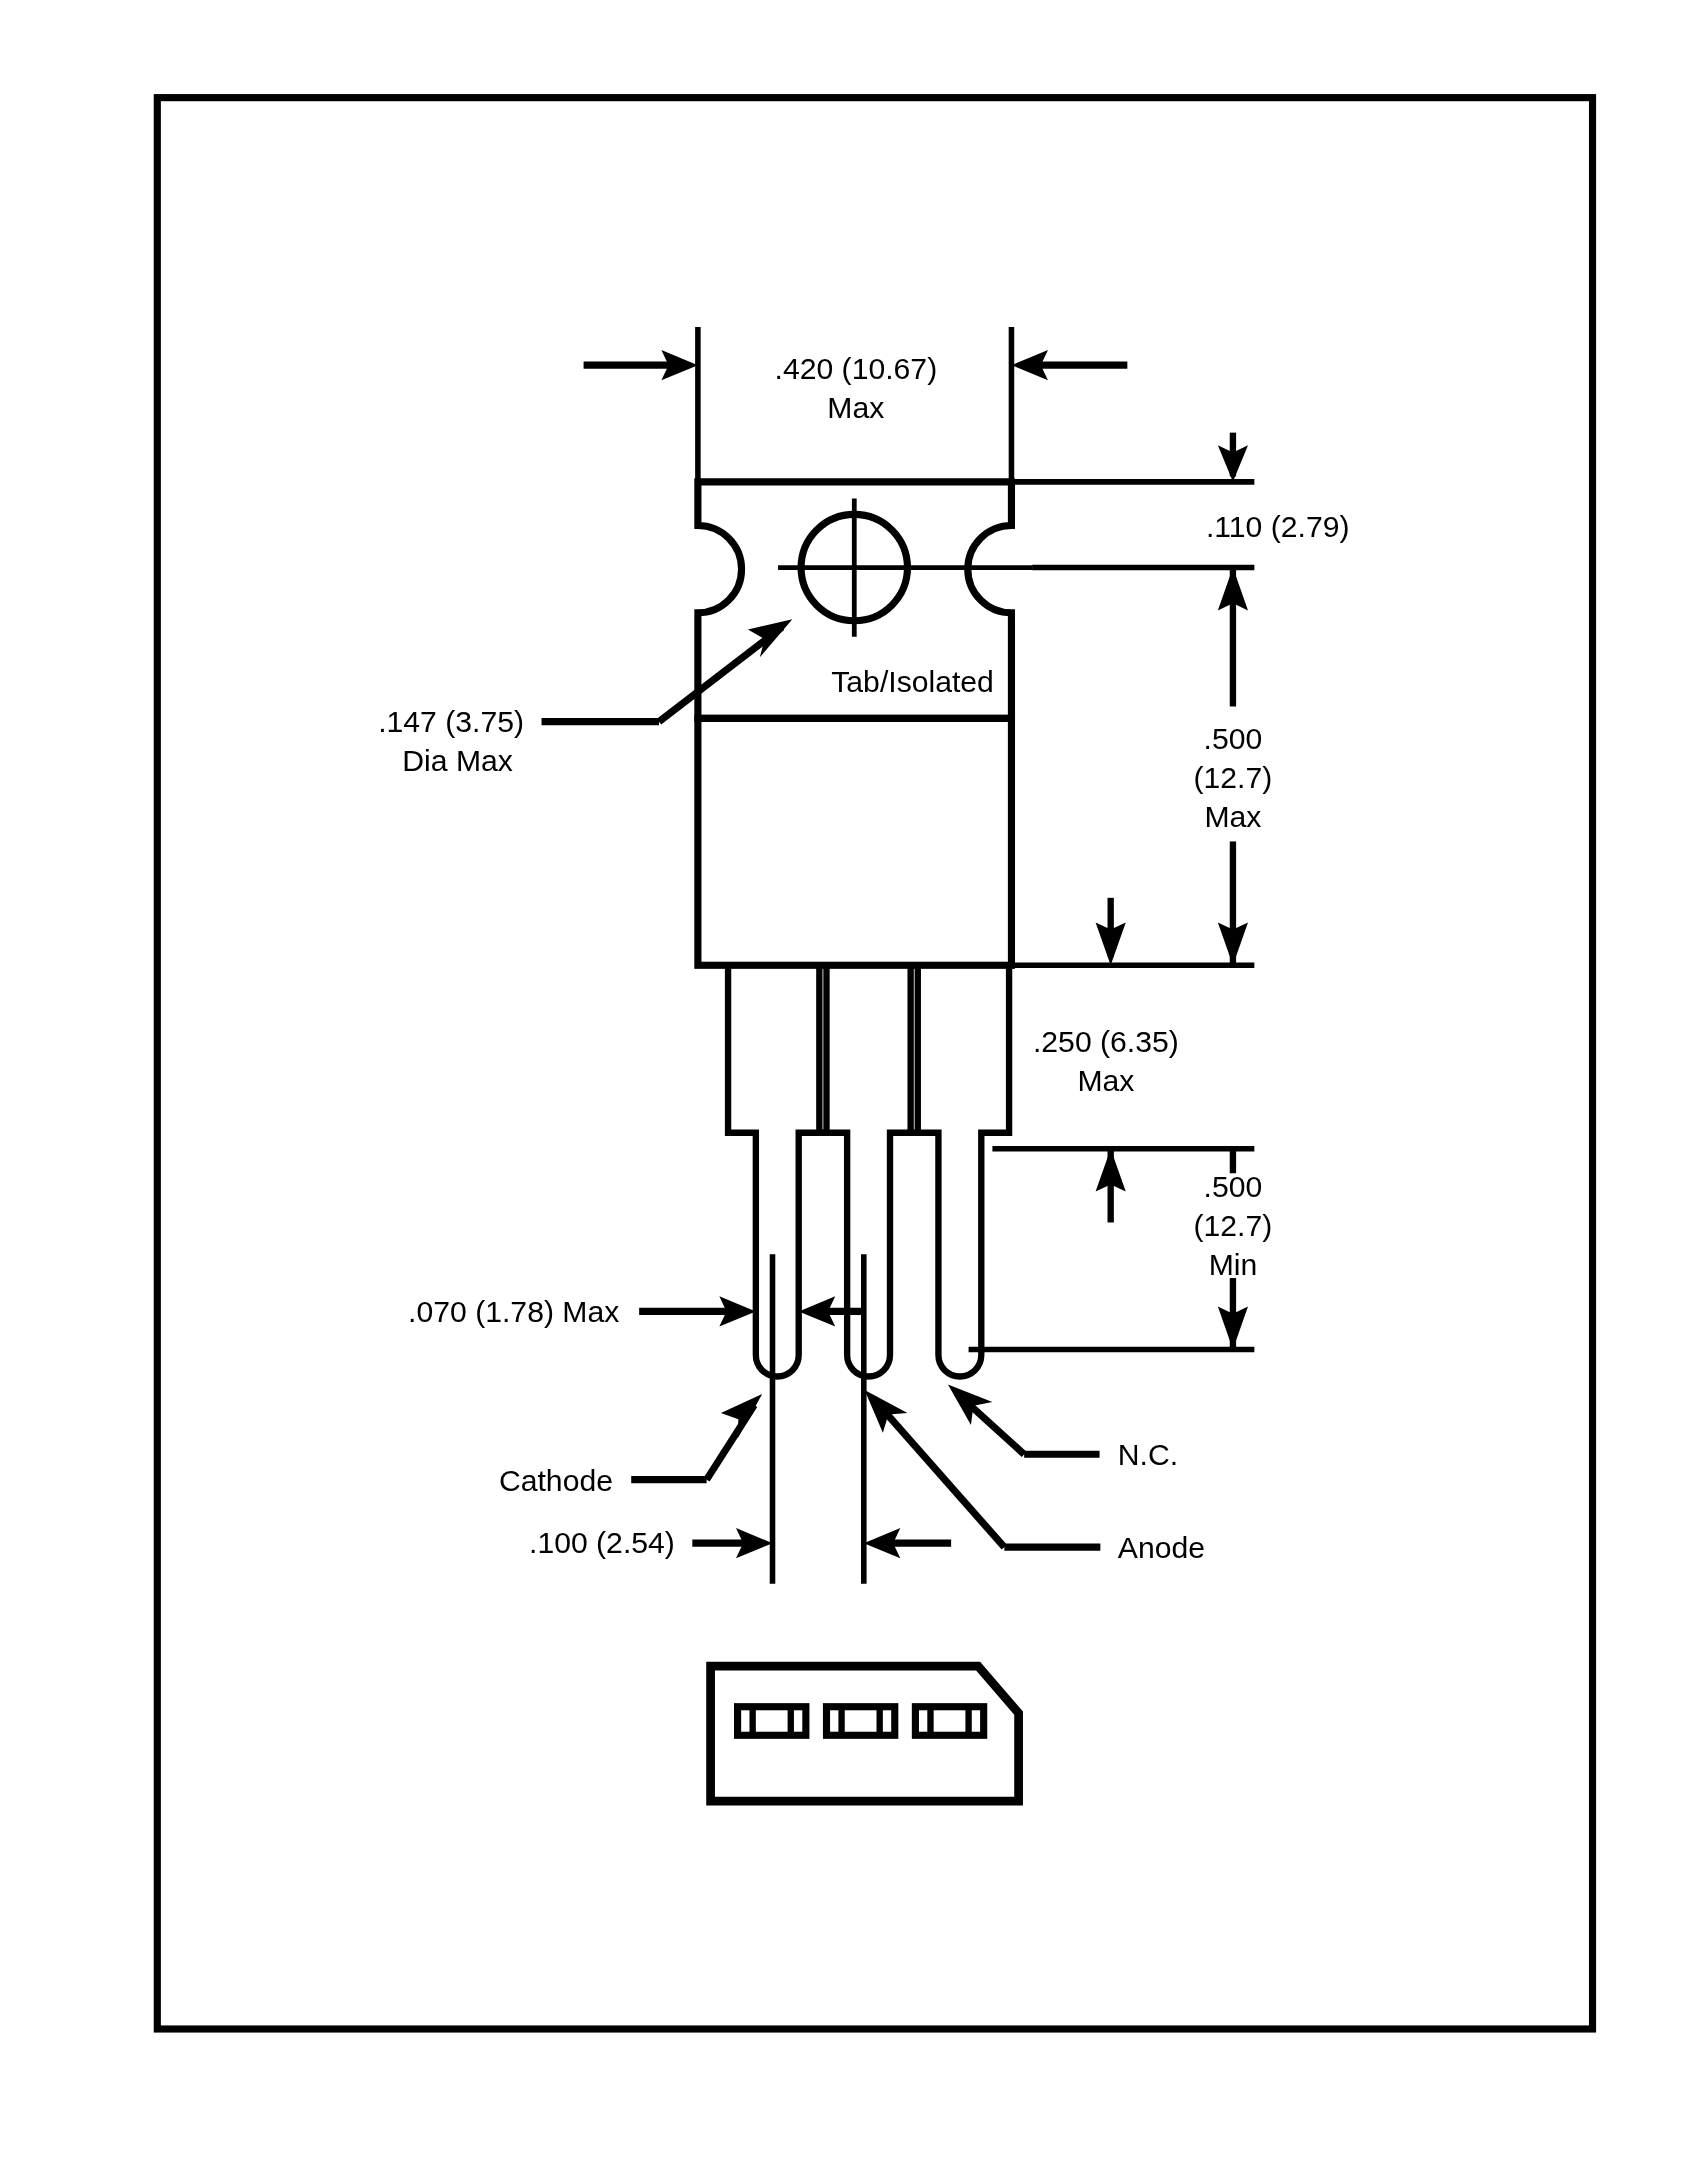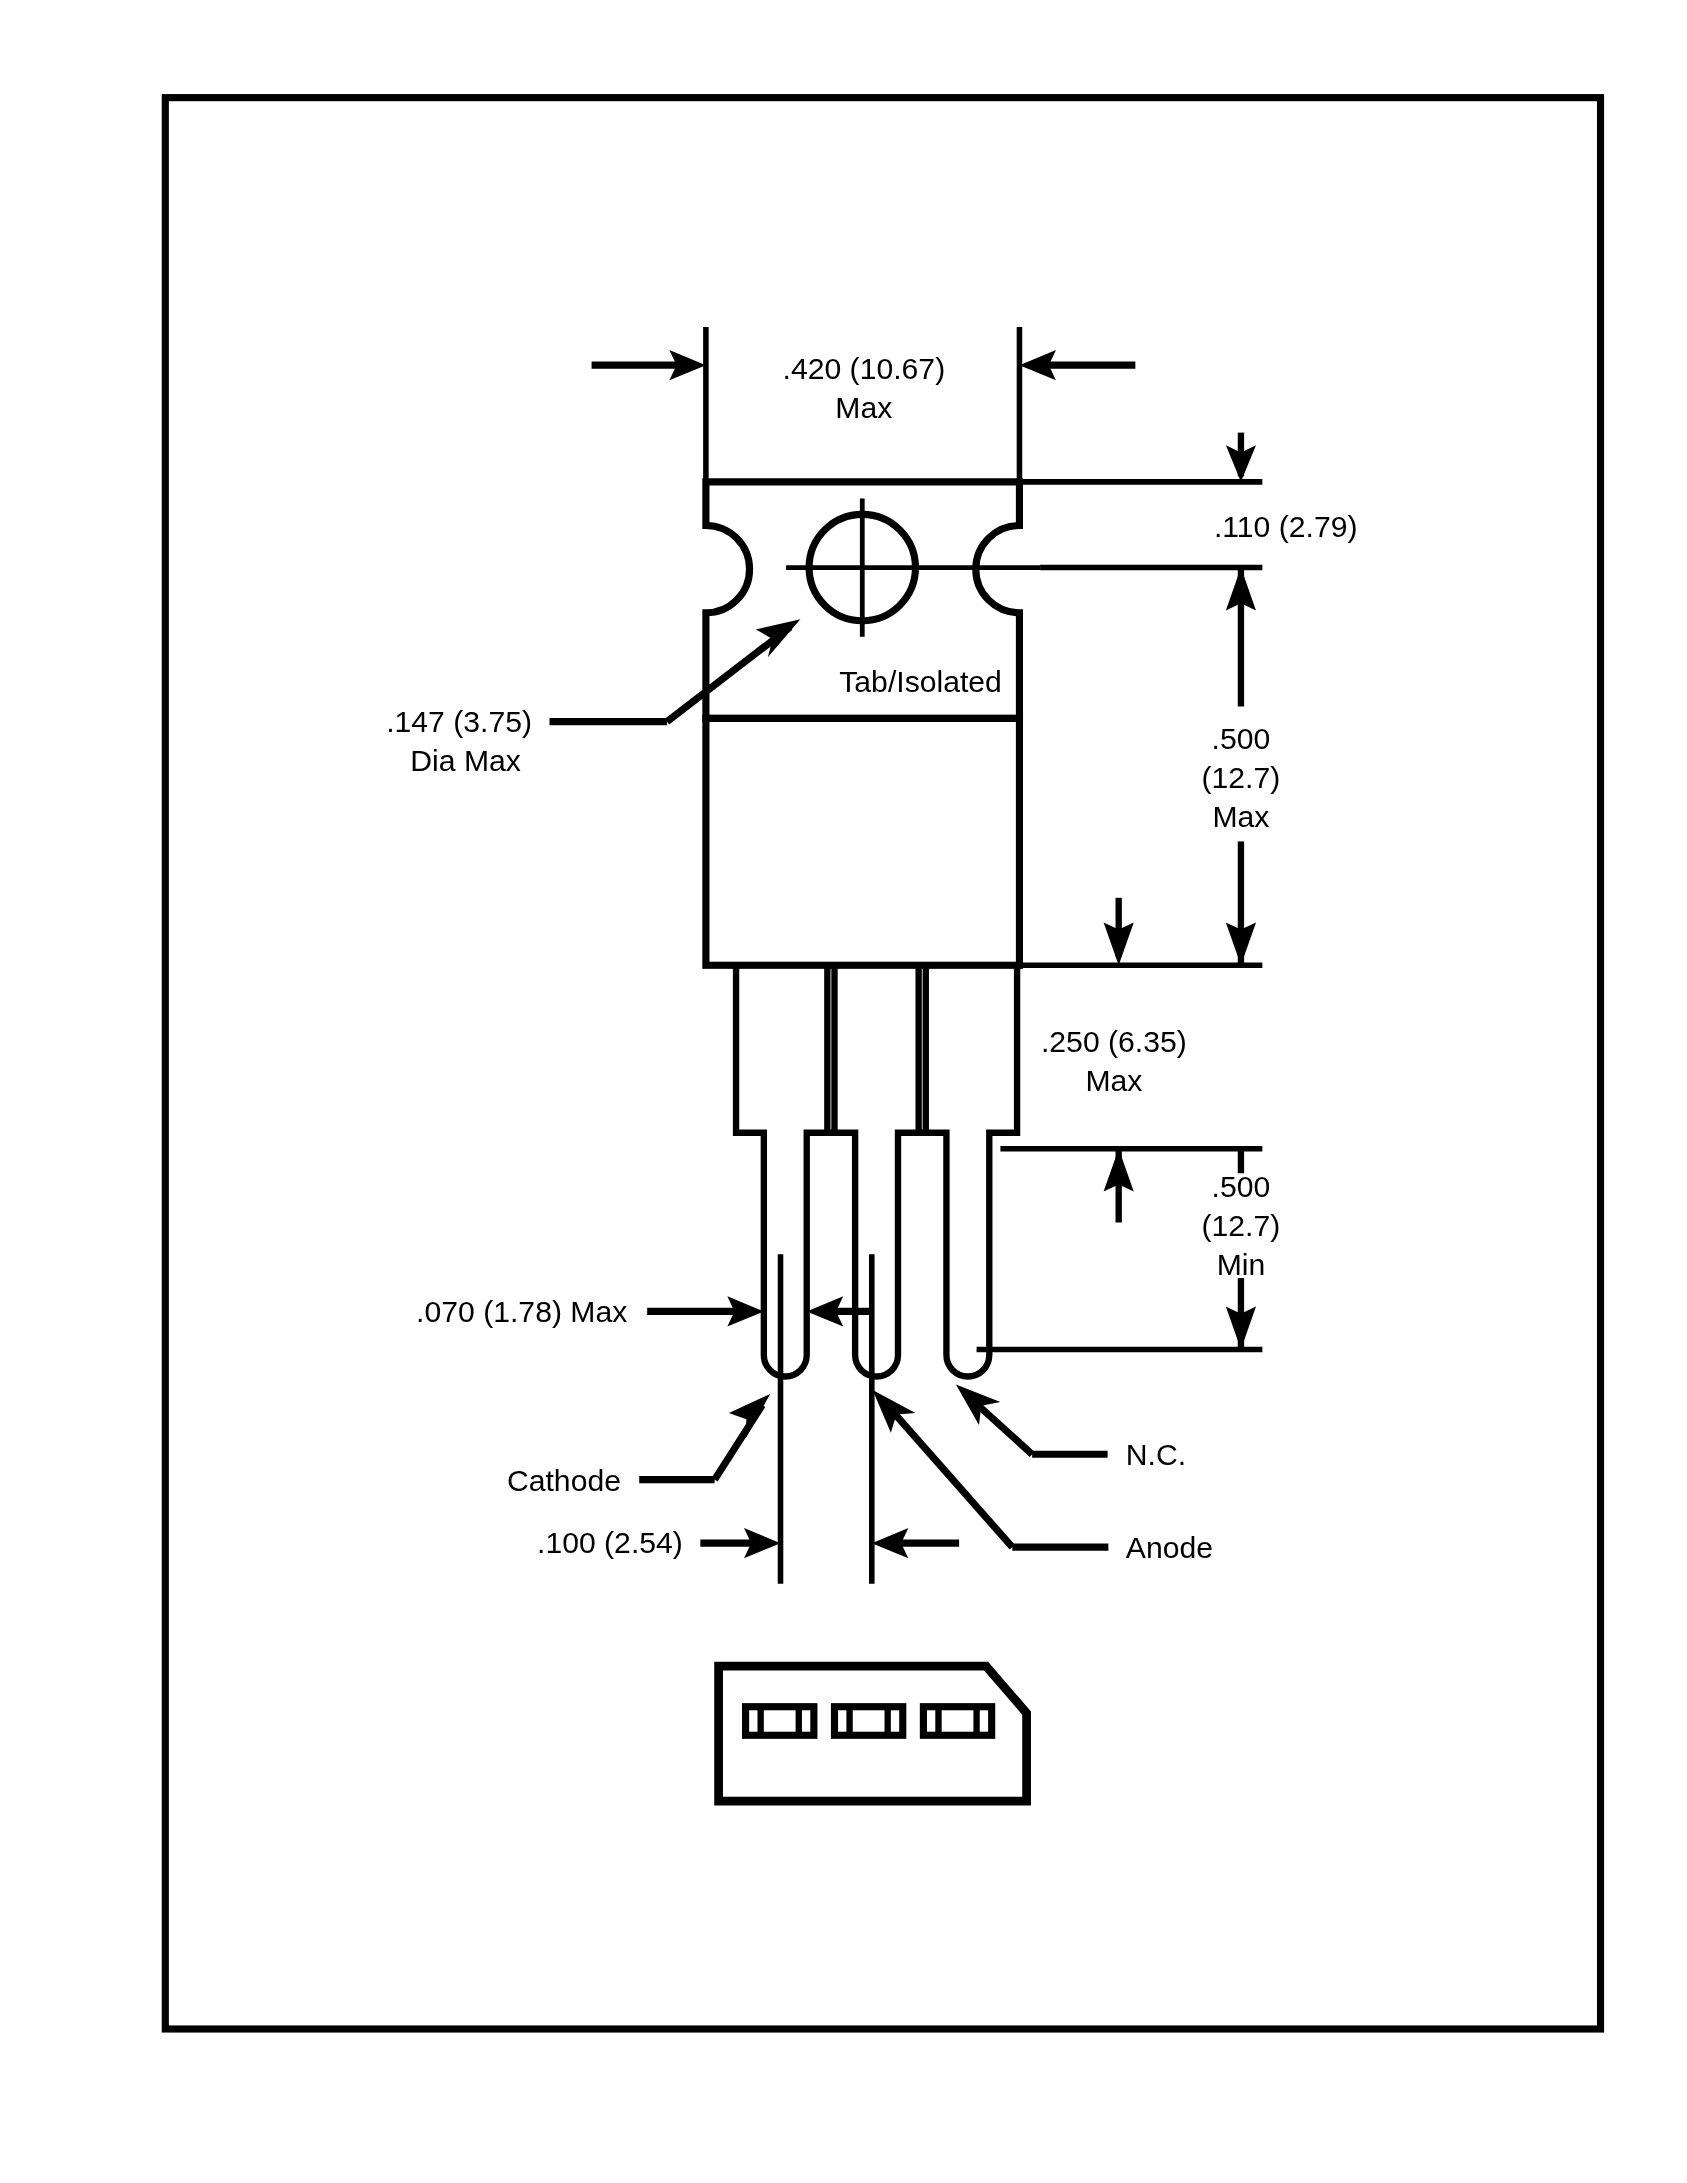--- a/index.html
+++ b/index.html
@@ -1,18 +1,18 @@
 <!DOCTYPE html>
 <html style="font-size:12.7px"><head>
 <meta charset="utf-8">
 <style>
   html,body{margin:0;padding:0;background:#ffffff;}
   body{width:1687px;height:2183px;position:relative;
        font-family:"Liberation Sans","DejaVu Sans",sans-serif;color:#000;}
-  #page{position:absolute;left:16px;top:0;width:1501px;height:2183px;}
+  #page{position:absolute;left:8px;top:0;width:1501px;height:2183px;}
   svg{display:block;}
   .lbl{font-family:"Liberation Sans","DejaVu Sans",sans-serif;
        font-size:38px;fill:#000;}
   .lbl-mid{text-anchor:middle;}
   .lbl-end{text-anchor:end;}
   .lbl-start{text-anchor:start;}
 </style>
 </head>
 <body>
 

